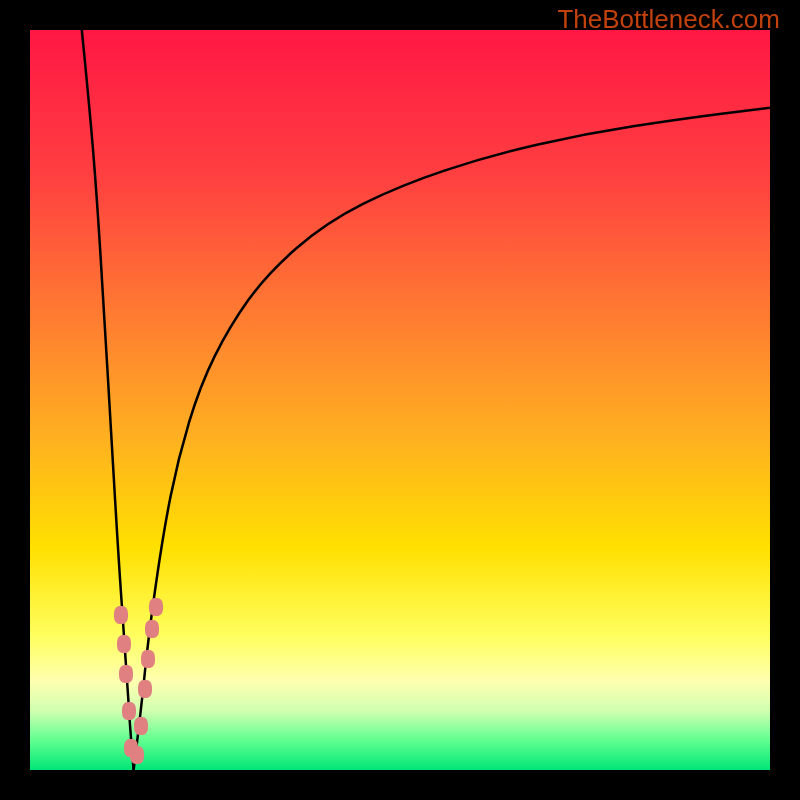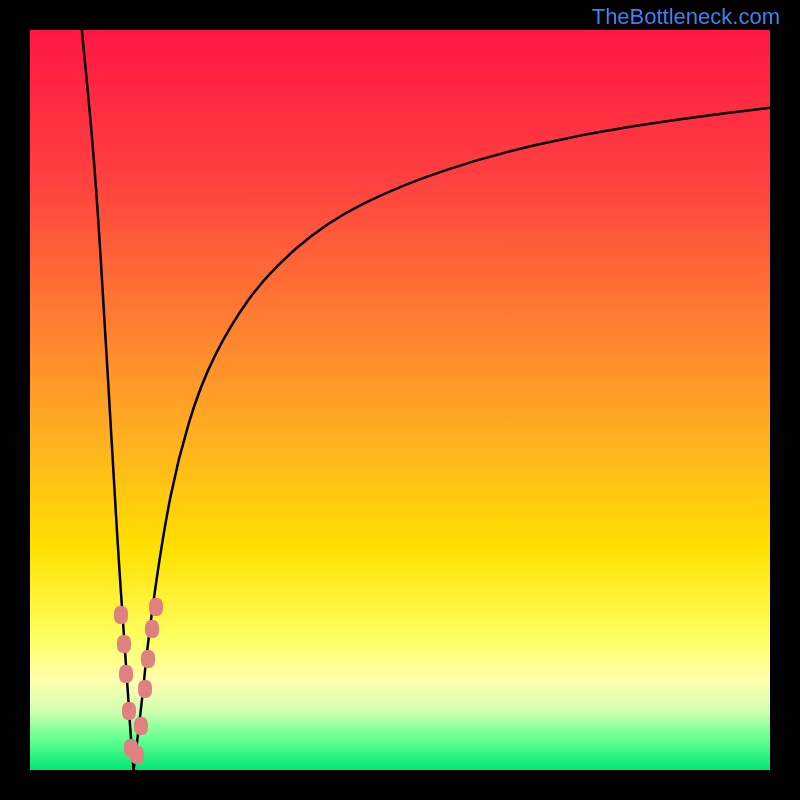--- a/index.html
+++ b/index.html
@@ -11,22 +11,22 @@
       width: 800px;
       height: 800px;
       background: #000;
       position: relative;
       font-family: Arial, sans-serif;
     }
     .watermark {
       position: absolute;
       top: 4px;
       right: 20px;
-      color: #3b82f6;
-      font-size: 22px;
+      color: #c2410c;
+      font-size: 26px;
       font-weight: normal;
       z-index: 10;
     }
     .plot-area {
       position: absolute;
       top: 30px;
       left: 30px;
       width: 740px;
       height: 740px;
       overflow: hidden;

